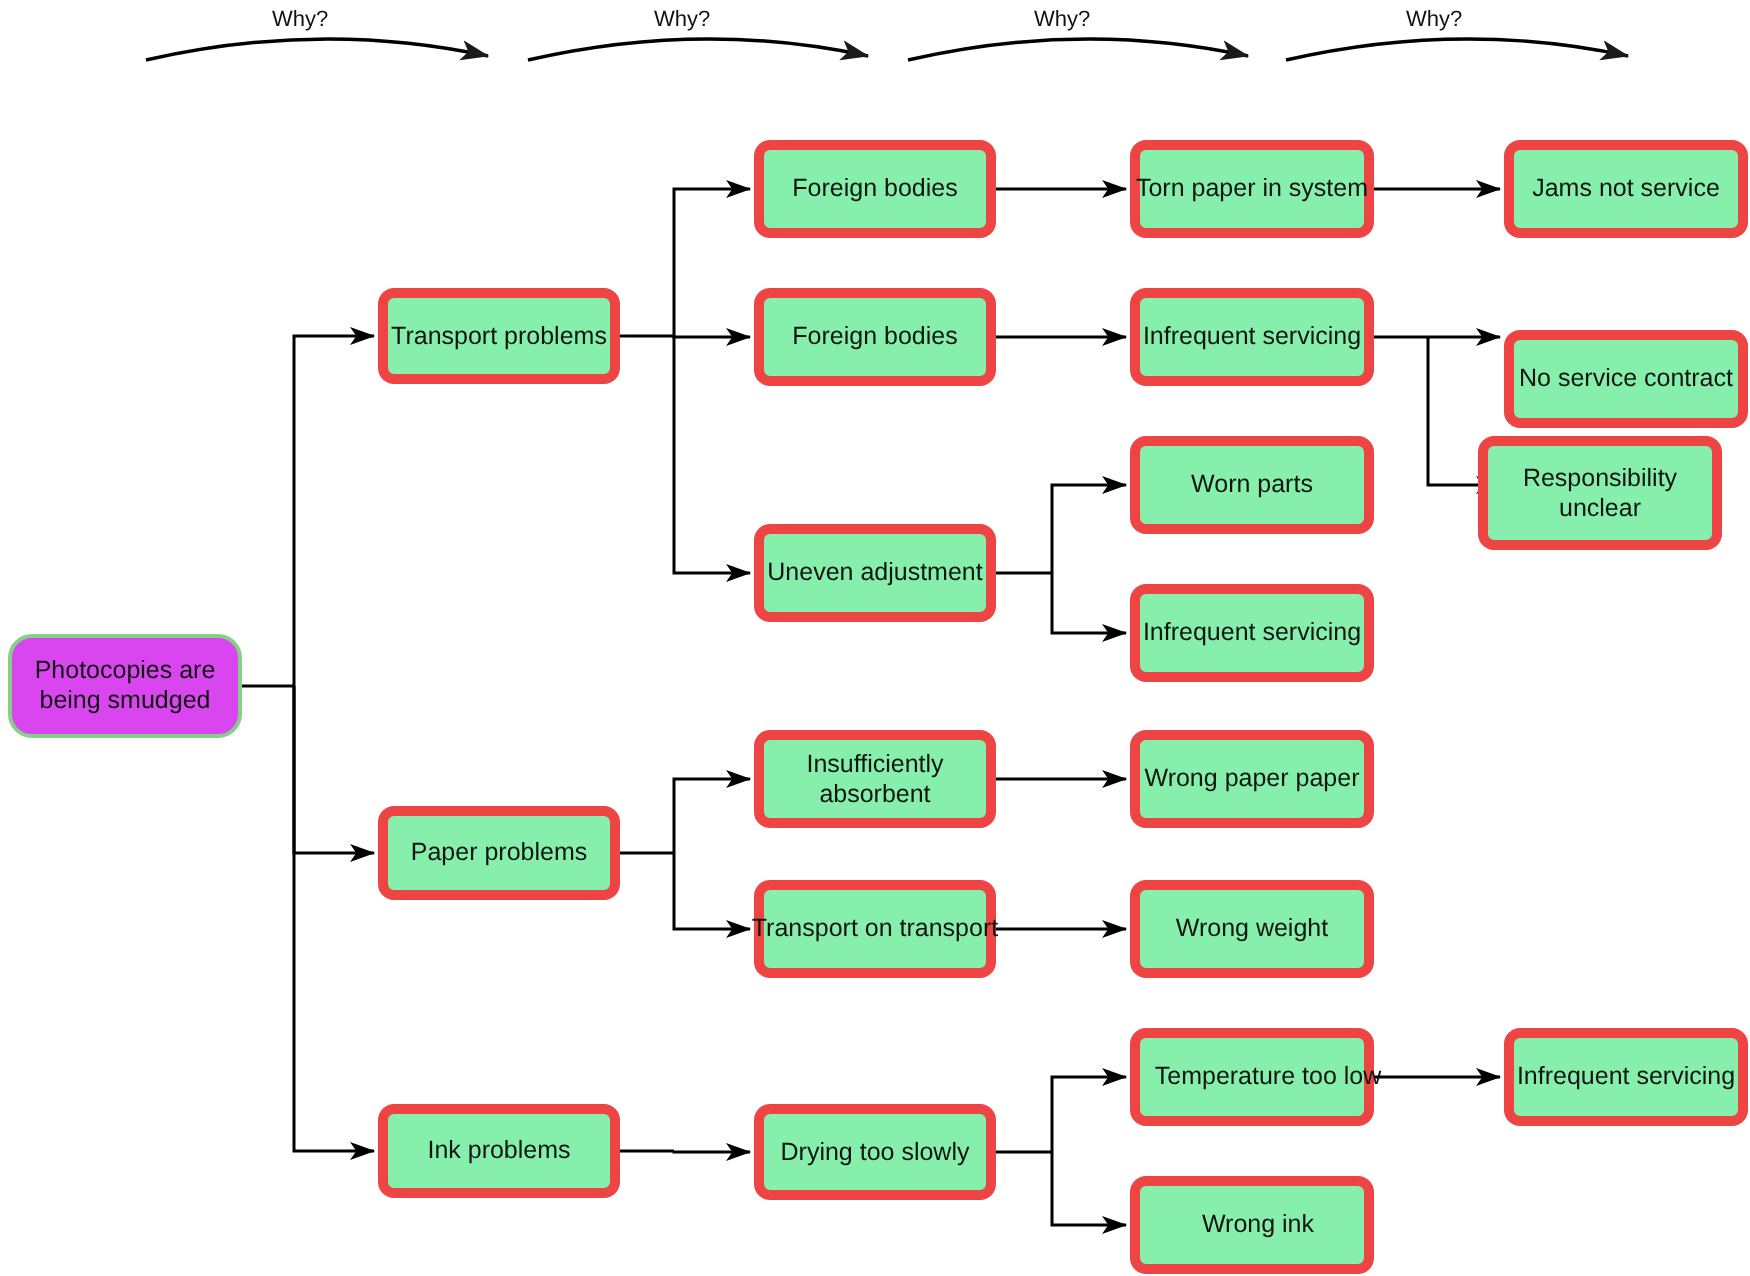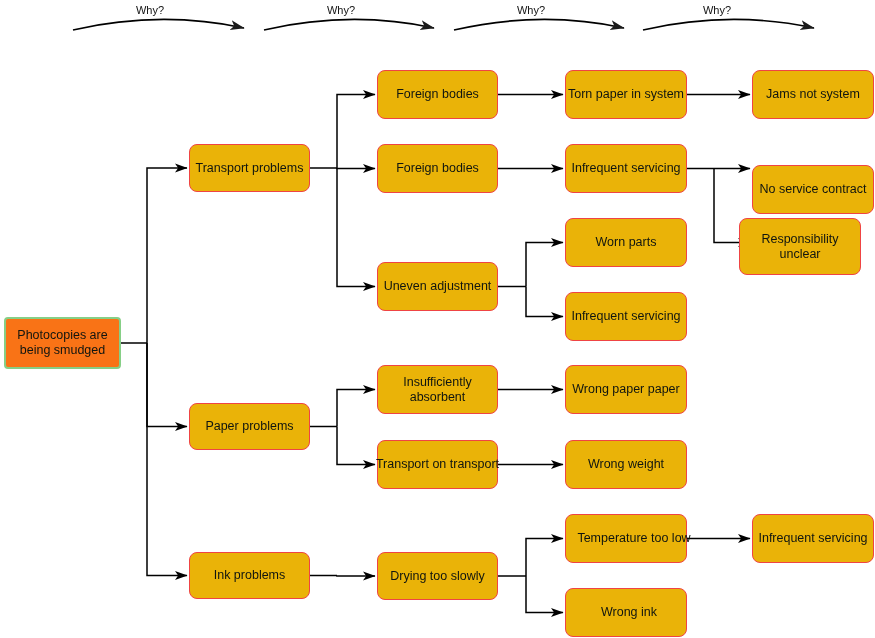--- a/index.html
+++ b/index.html
@@ -20,33 +20,33 @@
     width:875px; height:638px;
     pointer-events:none;
   }
   .node{
     position:absolute;
     box-sizing:border-box;
     display:flex;
     align-items:center;
     justify-content:center;
     text-align:center;
-    background:#eab308;
-    border:1px solid #ef4444;
+    background:#86efac;
+    border:5px solid #ef4444;
     border-radius:8px;
     color:#101510;
     font-size:12.5px;
     line-height:15px;
     white-space:nowrap;
     z-index:2;
   }
   .node.root{
-    background:#f97316;
+    background:#d946ef;
     border:2px solid #86cf86;
-    border-radius:4px;
+    border-radius:12px;
     white-space:normal;
   }
   .node.wrap{ white-space:normal; }
   .node.overflow{ overflow:visible; }
   .why-label{
     position:absolute;
     font-size:11px;
     color:#121212;
     text-align:center;
     z-index:3;
@@ -166,21 +166,21 @@
       <div class="node" style="left: 565px; top: 440px; width: 122px; height: 49px;">
         <span>Wrong weight</span>
       </div>
       <div class="node" style="left: 565px; top: 514px; width: 122px; height: 49px; padding-left: 16px;">
         <span>Temperature too low</span>
       </div>
       <div class="node" style="left: 565px; top: 588px; width: 122px; height: 49px; padding-left: 6px;">
         <span>Wrong ink</span>
       </div>
       <div class="node" style="left: 752px; top: 70px; width: 122px; height: 49px;">
-        <span>Jams not system</span>
+        <span>Jams not service</span>
       </div>
       <div class="node" style="left: 752px; top: 144px; width: 122px; height: 49px; margin-top: 21px;">
         <span>No service contract</span>
       </div>
       <div class="node wrap" style="left: 739px; top: 218px; width: 122px; height: 57px;">
         <span>Responsibility unclear</span>
       </div>
       <div class="node" style="left: 752px; top: 514px; width: 122px; height: 49px;">
         <span>Infrequent servicing</span>
       </div>

